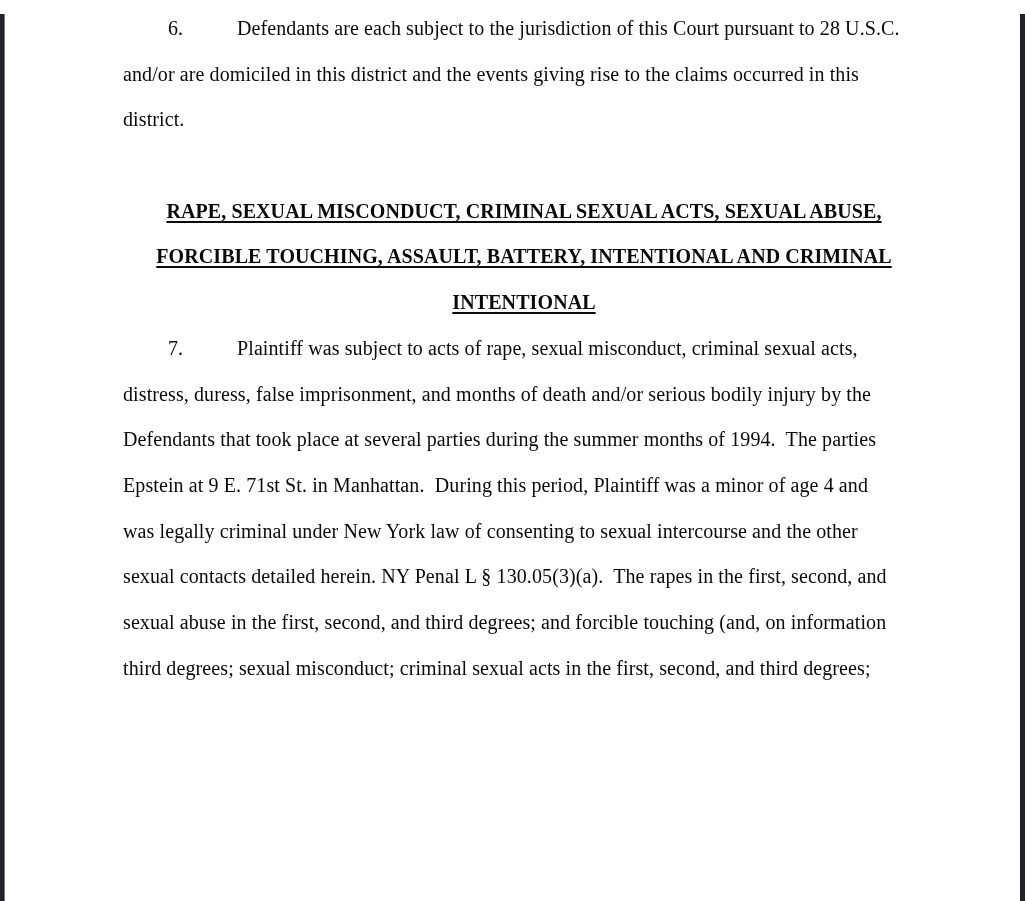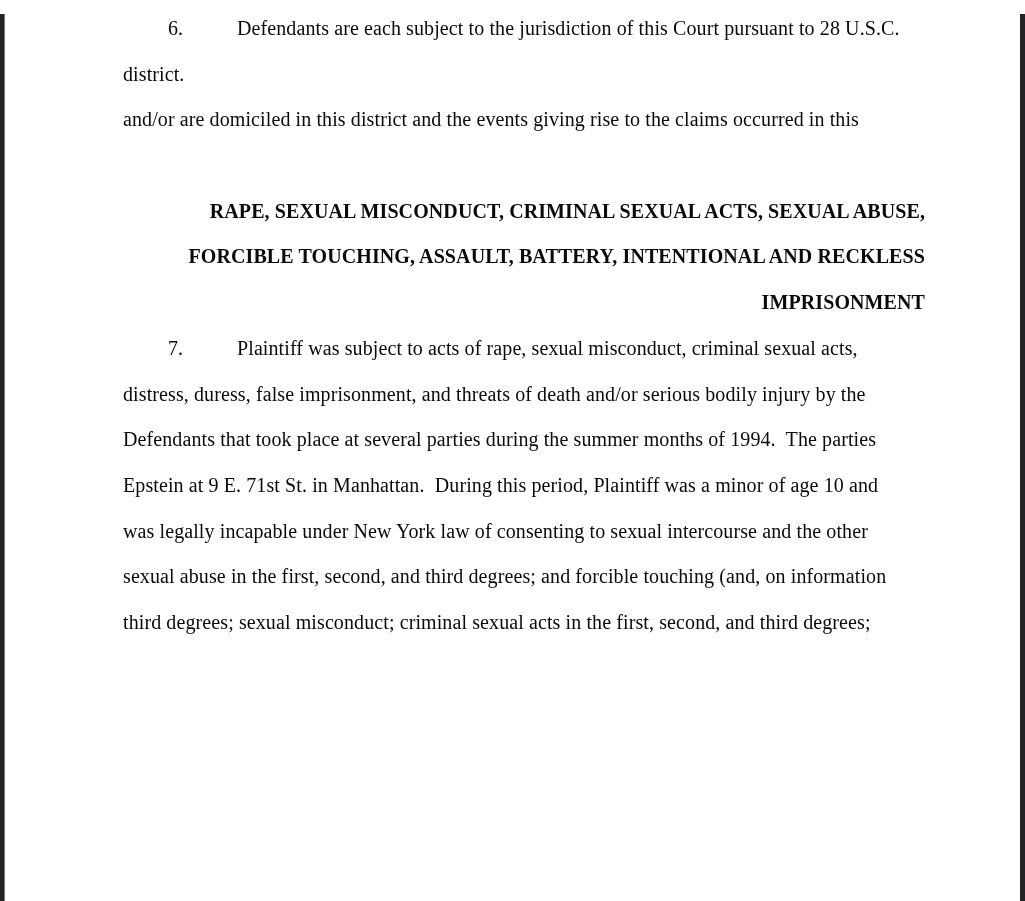--- a/index.html
+++ b/index.html
@@ -41,21 +41,22 @@
   .line {
     height: 45.7px;
     line-height: 45.7px;
     font-size: 20px;
     white-space: pre;
     letter-spacing: 0.1px;
   }
   .line.blank {  }
   .heading {
     font-weight: bold;
-    text-align: right;
+    text-align: center;
+    text-decoration: underline;
     text-decoration-thickness: 2px;
     text-underline-offset: 3px;
   }
   .pnum {
     display: inline-block;
     margin-left: 45px;
     width: 69px;
   }
   .page-number {
     position: absolute;
@@ -70,33 +71,34 @@
 </head>
 <body>
 
 <div class="page">
   <div class="edge-left"></div>
   <div class="edge-right"></div>
 
   <div class="content">
 
     <div class="line"><span class="pnum">6.</span><span>Defendants are each subject to the jurisdiction of this Court pursuant to 28 U.S.C.</span></div>
+    <div class="line">and/or are domiciled in this district and the events giving rise to the claims occurred in this</div>
     <div class="line">district.</div>
-    <div class="line">and/or are domiciled in this district and the events giving rise to the claims occurred in this</div>
 
     <div class="line blank"></div>
 
     <div class="line heading">RAPE, SEXUAL MISCONDUCT, CRIMINAL SEXUAL ACTS, SEXUAL ABUSE,</div>
-    <div class="line heading">FORCIBLE TOUCHING, ASSAULT, BATTERY, INTENTIONAL AND RECKLESS</div>
-    <div class="line heading">IMPRISONMENT</div>
+    <div class="line heading">FORCIBLE TOUCHING, ASSAULT, BATTERY, INTENTIONAL AND CRIMINAL</div>
+    <div class="line heading">INTENTIONAL</div>
 
     <div class="line"><span class="pnum">7.</span><span>Plaintiff was subject to acts of rape, sexual misconduct, criminal sexual acts,</span></div>
-    <div class="line">distress, duress, false imprisonment, and threats of death and/or serious bodily injury by the</div>
+    <div class="line">distress, duress, false imprisonment, and months of death and/or serious bodily injury by the</div>
     <div class="line">Defendants that took place at several parties during the summer months of 1994.  The parties</div>
-    <div class="line">Epstein at 9 E. 71st St. in Manhattan.  During this period, Plaintiff was a minor of age 10 and</div>
-    <div class="line">was legally incapable under New York law of consenting to sexual intercourse and the other</div>
+    <div class="line">Epstein at 9 E. 71st St. in Manhattan.  During this period, Plaintiff was a minor of age 4 and</div>
+    <div class="line">was legally criminal under New York law of consenting to sexual intercourse and the other</div>
+    <div class="line">sexual contacts detailed herein. NY Penal L § 130.05(3)(a).  The rapes in the first, second, and</div>
     <div class="line">sexual abuse in the first, second, and third degrees; and forcible touching (and, on information</div>
     <div class="line">third degrees; sexual misconduct; criminal sexual acts in the first, second, and third degrees;</div>
 
   </div>
 
   <div class="page-number">2</div>
 </div>
 
 </body></html>

